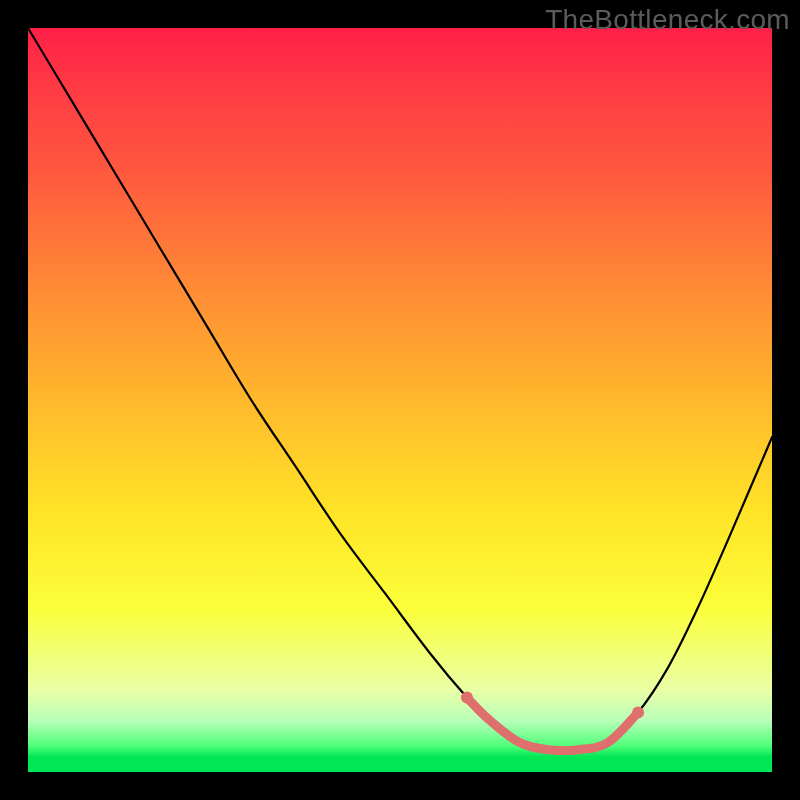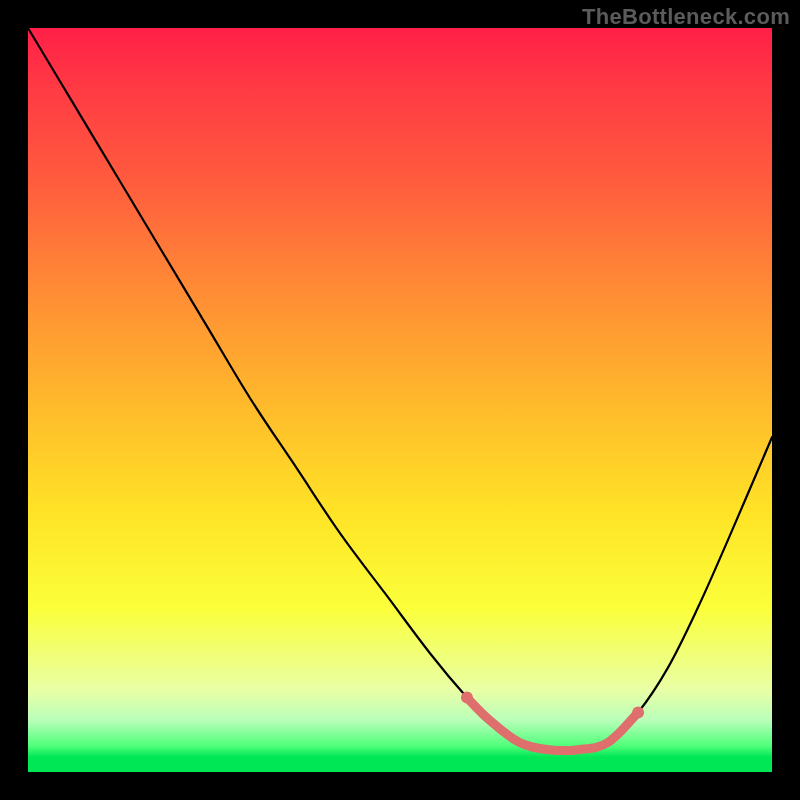--- a/index.html
+++ b/index.html
@@ -15,22 +15,22 @@
     position: relative;
     width: 800px;
     height: 800px;
     background: #000;
   }
   .watermark {
     position: absolute;
     top: 4px;
     right: 10px;
     color: #5b5b5b;
-    font-size: 22px;
-    font-weight: 700;
+    font-size: 28px;
+    font-weight: 400;
     letter-spacing: 0.3px;
     z-index: 10;
   }
   .plot-outer {
     position: absolute;
     left: 28px;
     top: 28px;
     width: 744px;
     height: 744px;
     background: #000;

